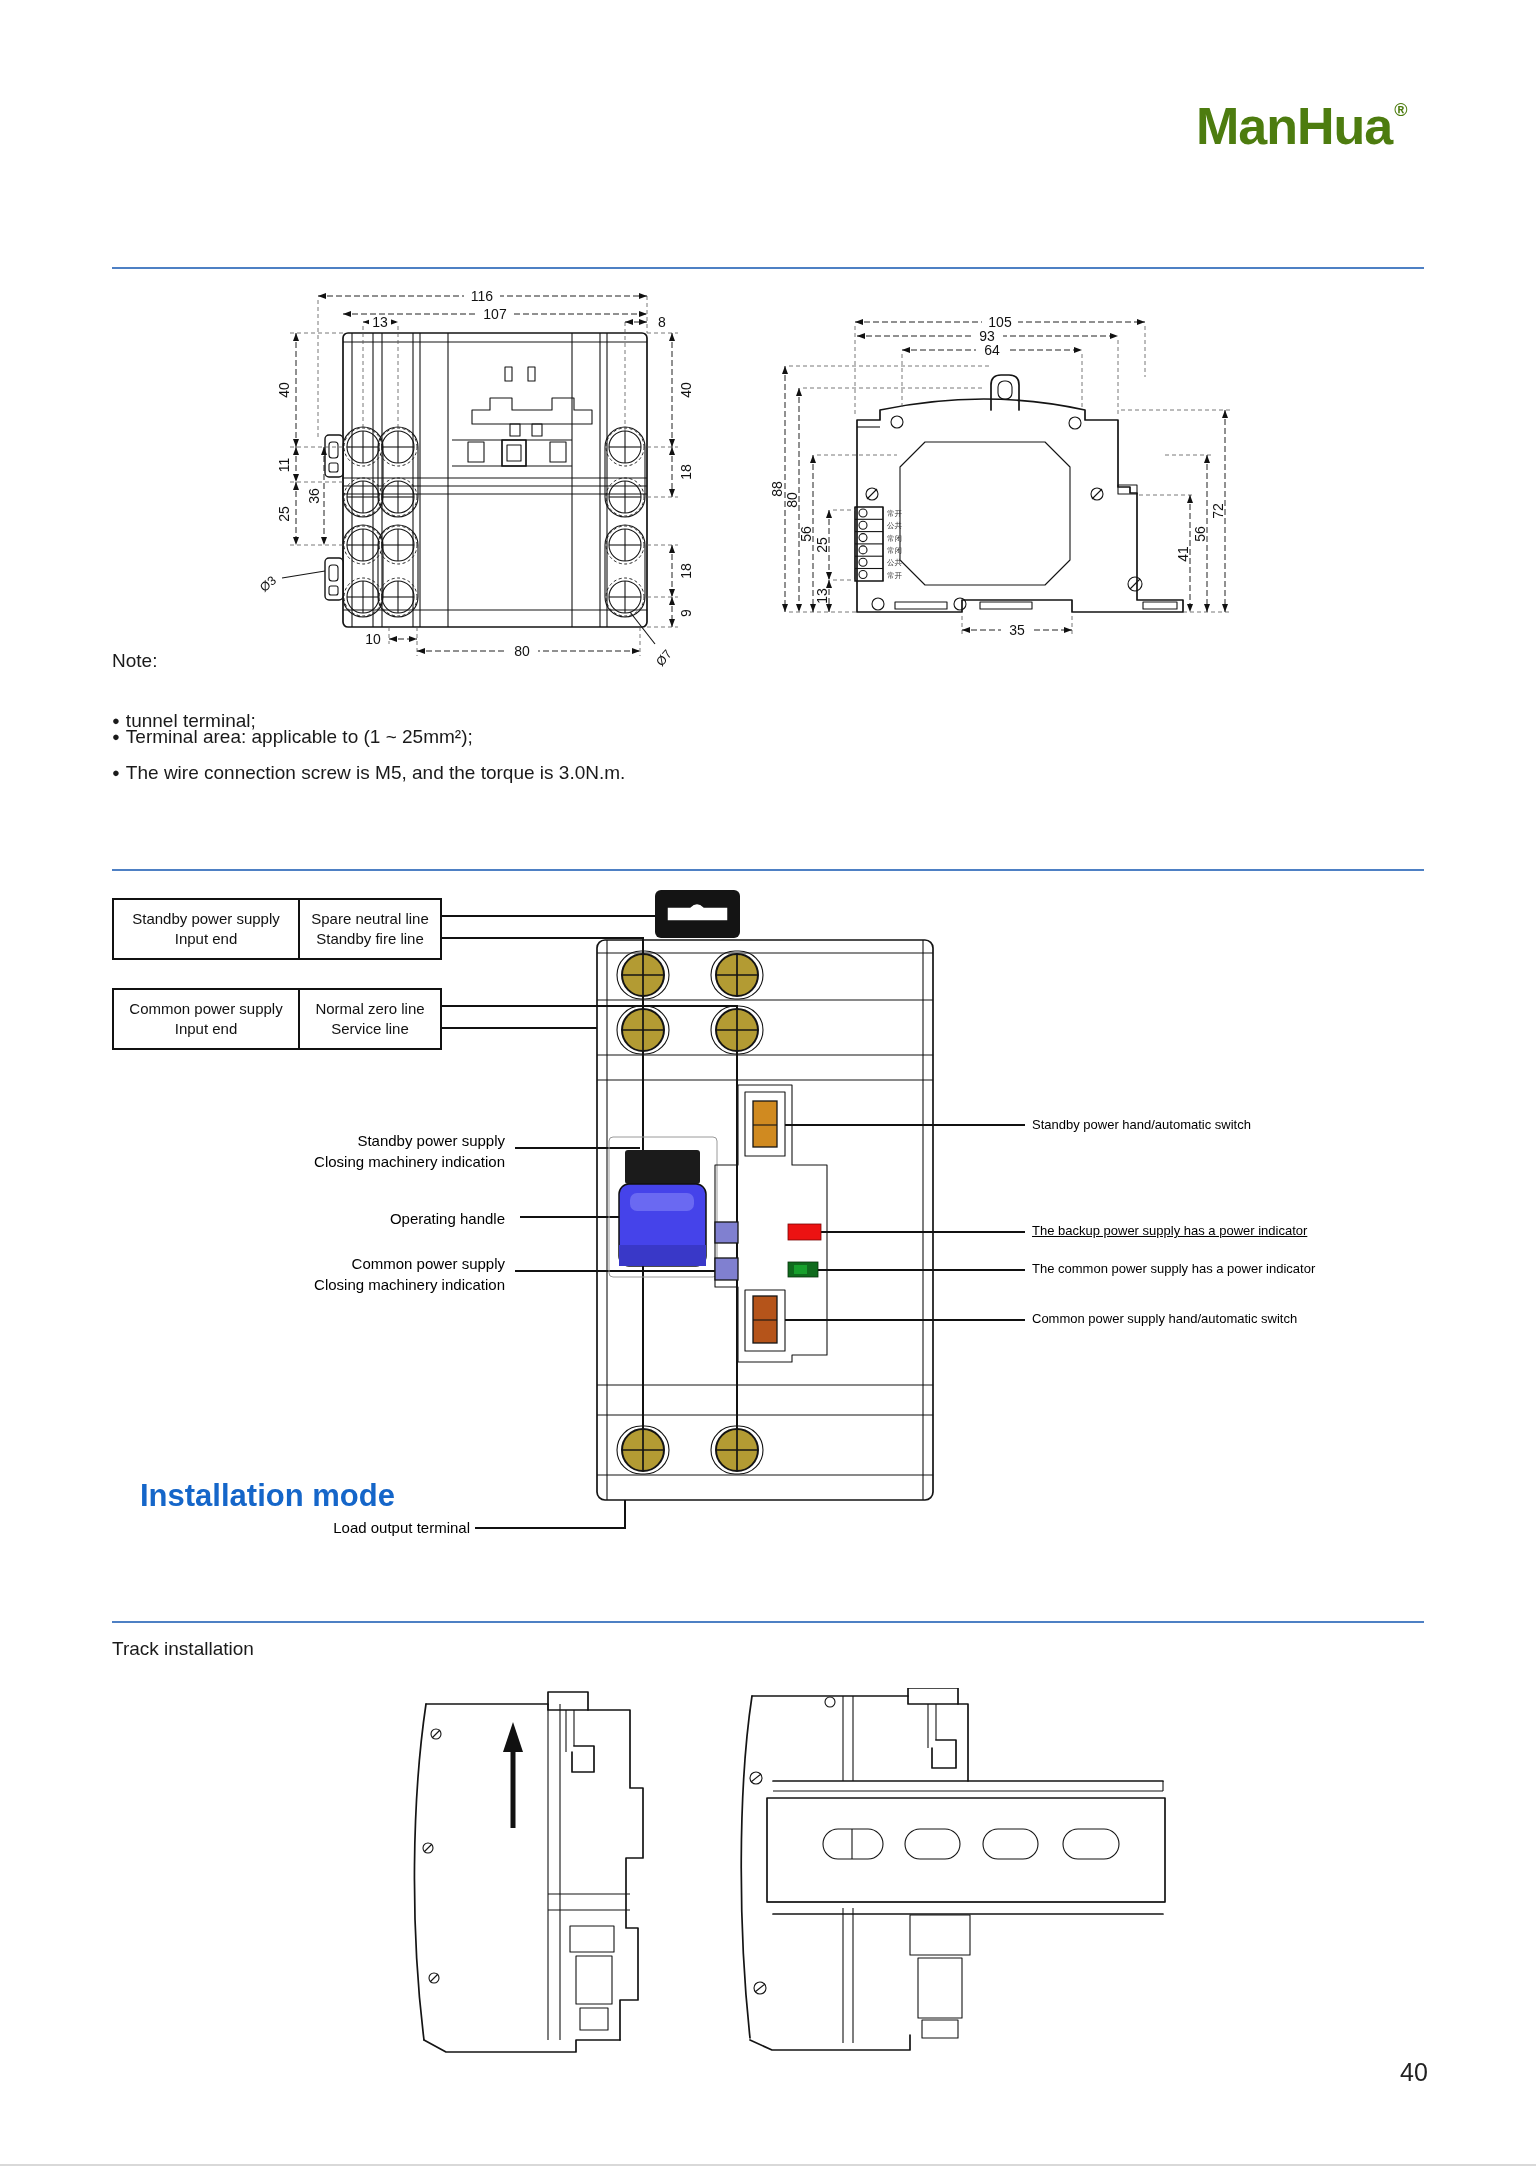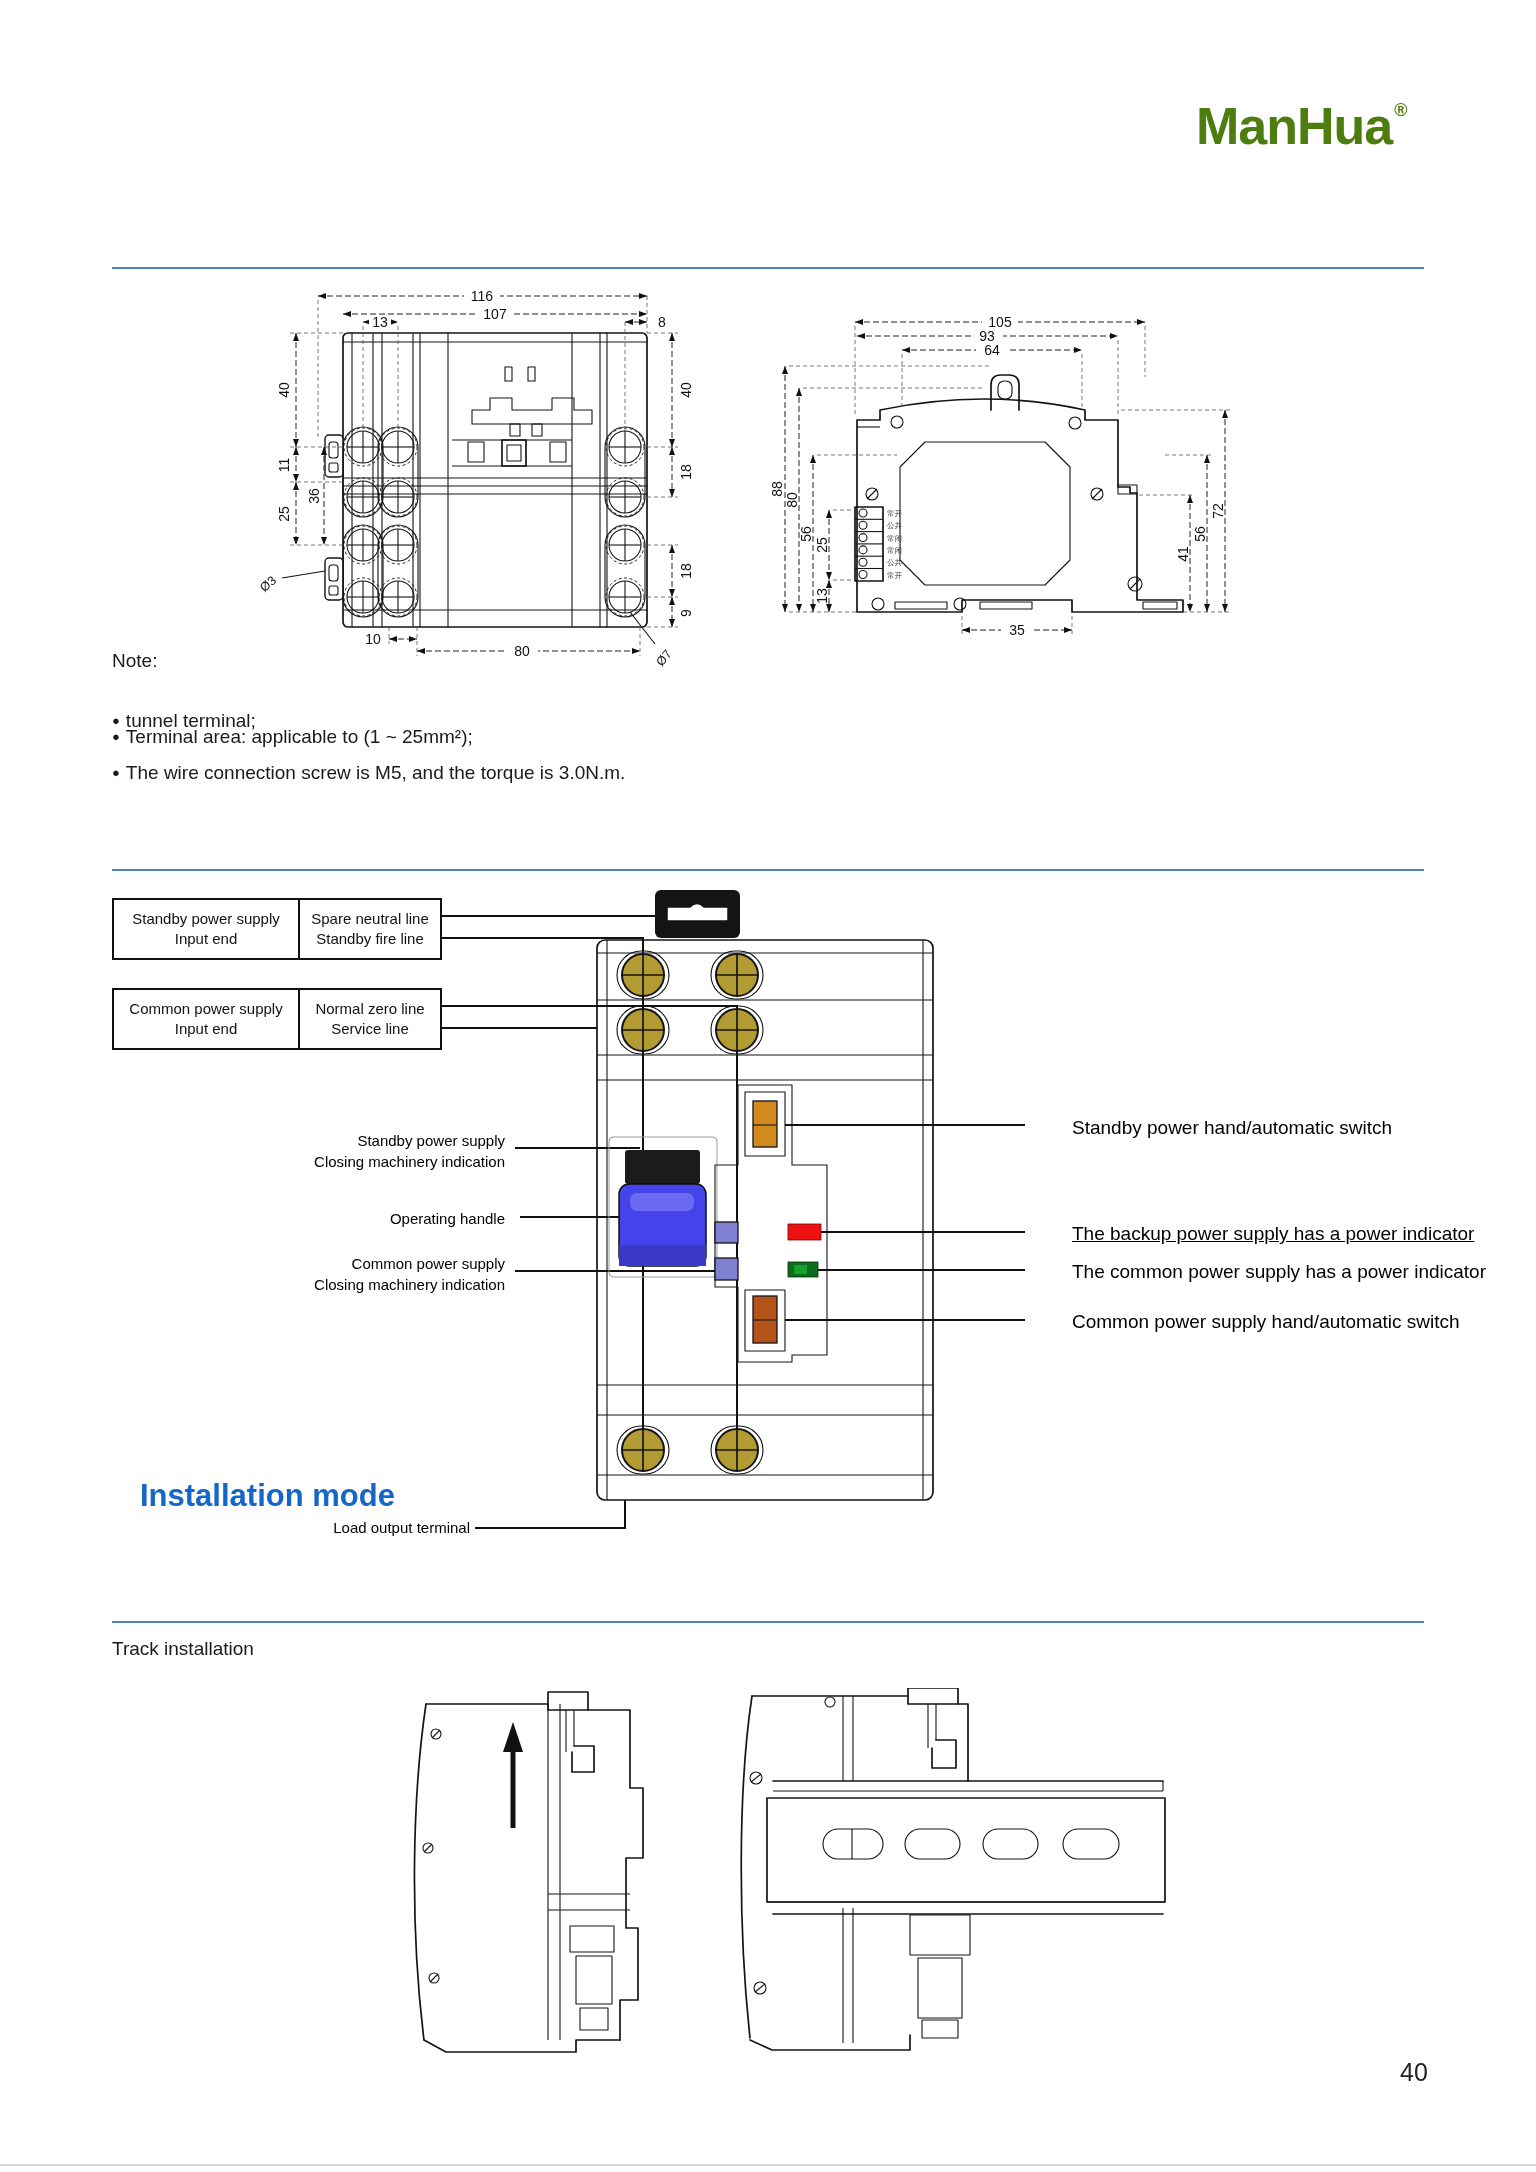--- a/index.html
+++ b/index.html
@@ -24,21 +24,21 @@
     display:flex;border:2px solid #111;background:#fff;box-sizing:border-box;
   }
   .inbox .cell{
     display:flex;flex-direction:column;justify-content:center;align-items:center;
     font-size:15px;line-height:20px;text-align:center;box-sizing:border-box;
   }
   .inbox .c1{width:186px;border-right:2px solid #111;}
   .inbox .c2{flex:1;align-items:center;}
   .callout{font-size:15px;line-height:21px;color:#000;}
   .callout span{display:block;}
-  .r-callout{font-size:19px;color:#000;white-space:nowrap;margin-left:40px;}
+  .r-callout{font-size:13px;color:#000;white-space:nowrap;}
   .pagenum{font-size:25px;color:#222;}
   .footline{height:2px;background:#d9d9d9;}
   
   svg{display:block;}
   .dv{stroke:#141414;stroke-width:1.7;fill:none;stroke-linejoin:round;stroke-linecap:round;}
   .dv2{stroke:#141414;stroke-width:1.1;fill:none;stroke-linejoin:round;}
   .dvf{stroke:#141414;stroke-width:1.4;fill:#ffffff;}
   .dash{stroke:#141414;stroke-width:0.9;fill:none;stroke-dasharray:3 2.5;}
   .dim{stroke:#222;stroke-width:1;fill:none;stroke-dasharray:6 3;}
   .ext{stroke:#555;stroke-width:0.8;fill:none;stroke-dasharray:4 3;}

